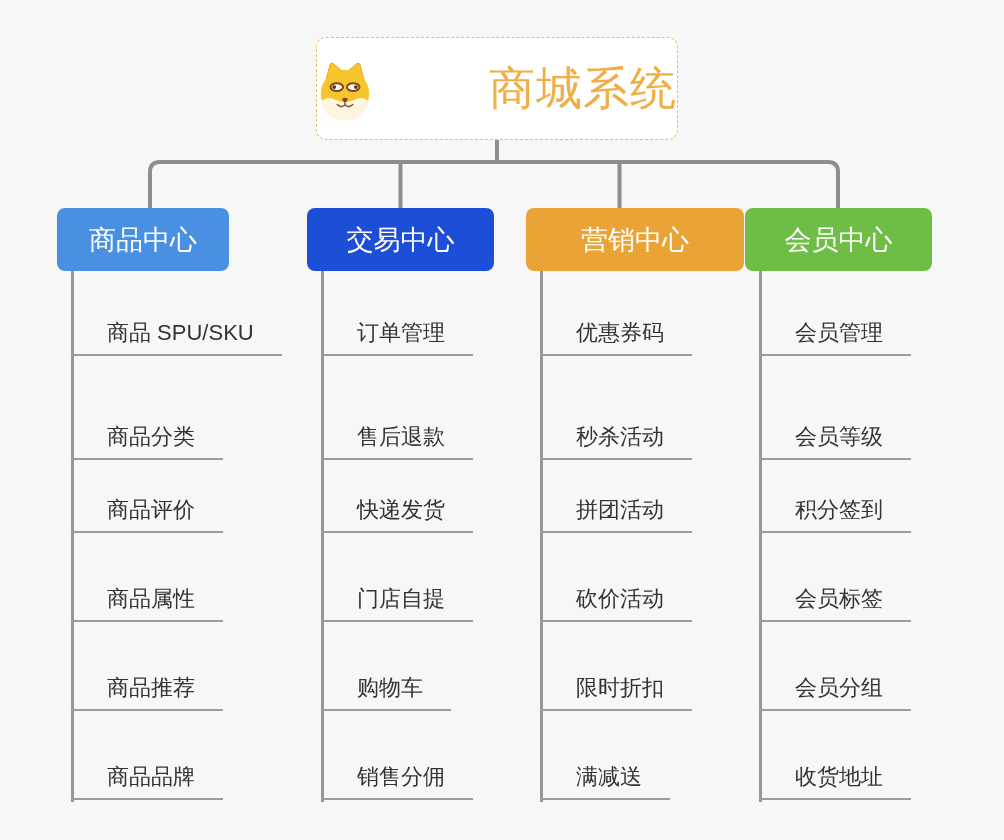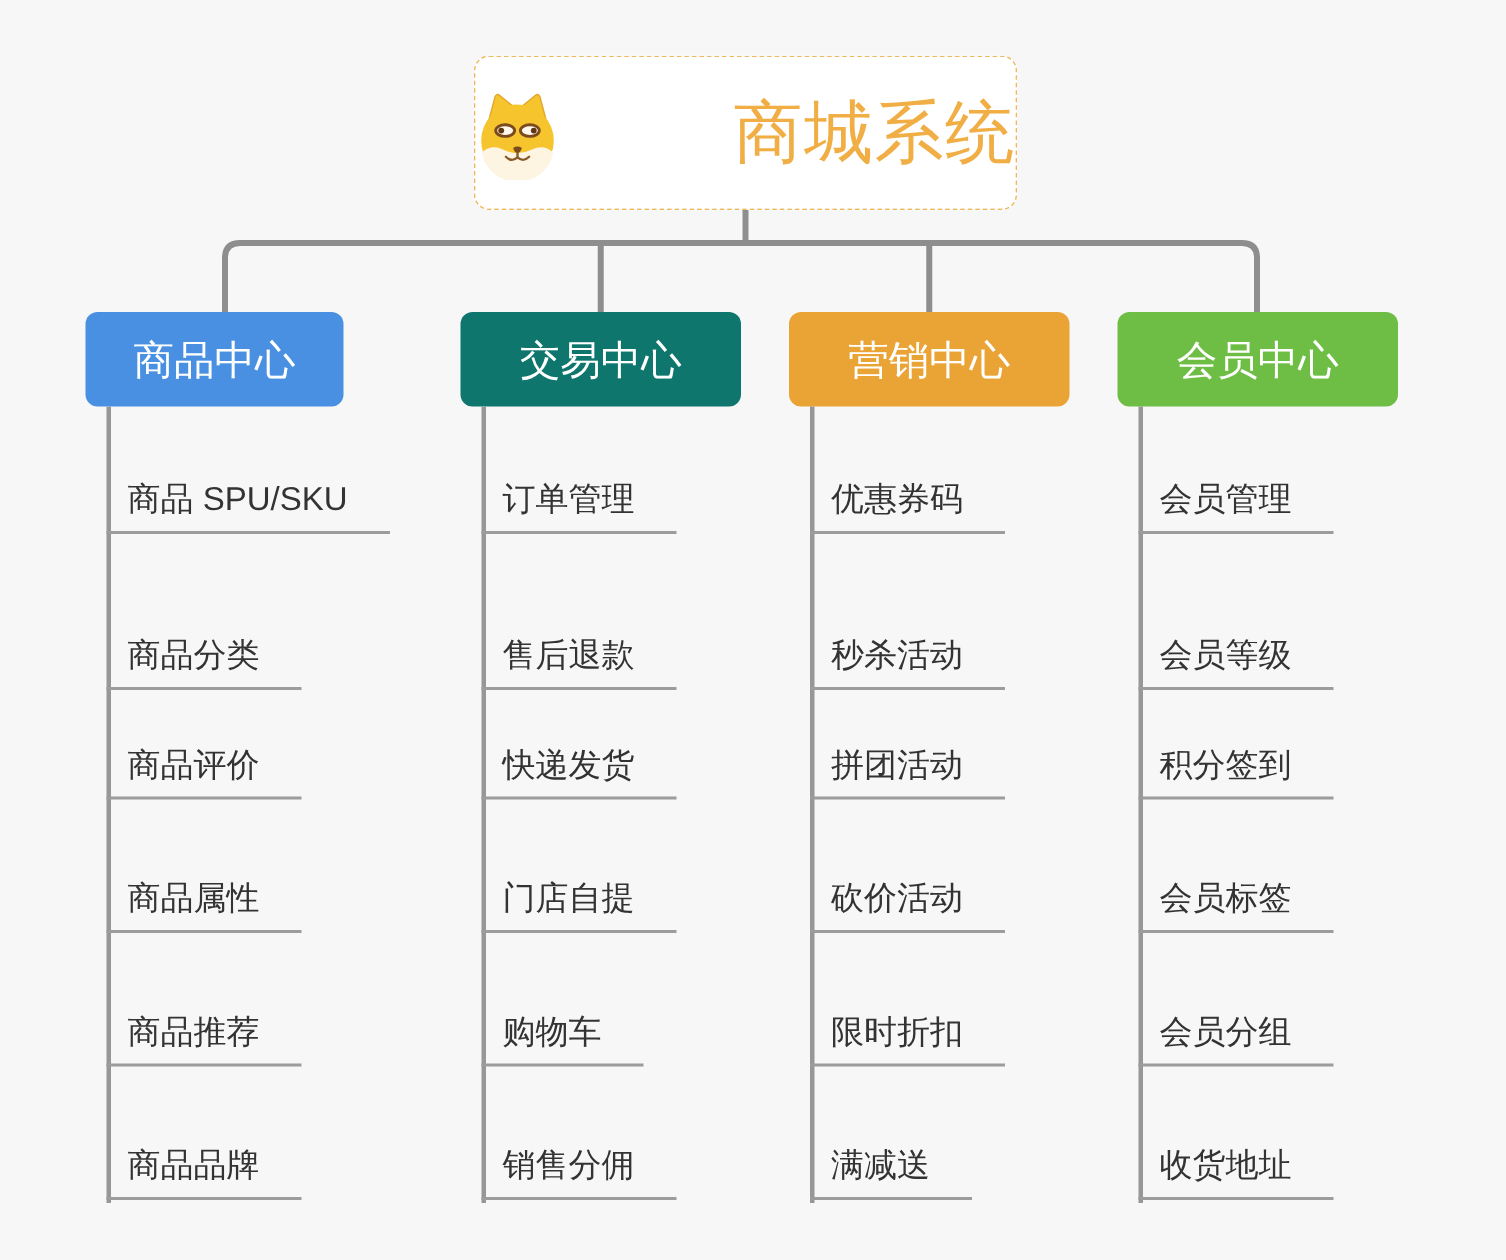--- a/index.html
+++ b/index.html
@@ -42,37 +42,37 @@
     position:absolute;
     top:208px;height:63px;
     border-radius:8px;
     color:#ffffff;
     font-size:27px;
     display:flex;align-items:center;justify-content:center;
     white-space:nowrap;
     cursor:default;
   }
   .b1{left:57px;width:172px;background:#4a90e2;}
-  .b2{left:307px;width:187px;background:#0f766e;}
-  .b3{left:526px;width:187px;background:#eaa435;}
+  .b2{left:307px;width:187px;background:#1d4ed8;}
+  .b3{left:526px;width:218px;background:#eaa435;}
   .b4{left:745px;width:187px;background:#6ebe45;}
   
   .spine{
     position:absolute;
     top:271px;height:531px;width:3px;
     background:#979797;
   }
   .s1{left:71px;} .s2{left:321px;} .s3{left:540px;} .s4{left:759px;}
   
   .leaf{
     position:absolute;
     font-size:22px;
     line-height:26px;
     color:#333333;
-    padding:0 28px 8px 14px;
+    padding:0 28px 8px 36px;
     border-bottom:2px solid #9c9c9c;
     white-space:nowrap;
   }
   .c1{left:71px;} .c2{left:321px;} .c3{left:540px;} .c4{left:759px;}
   .r1{top:320px;} .r2{top:424px;} .r3{top:497px;}
   .r4{top:586px;} .r5{top:675px;} .r6{top:764px;}
 </style>
 </head>
 <body>
 

